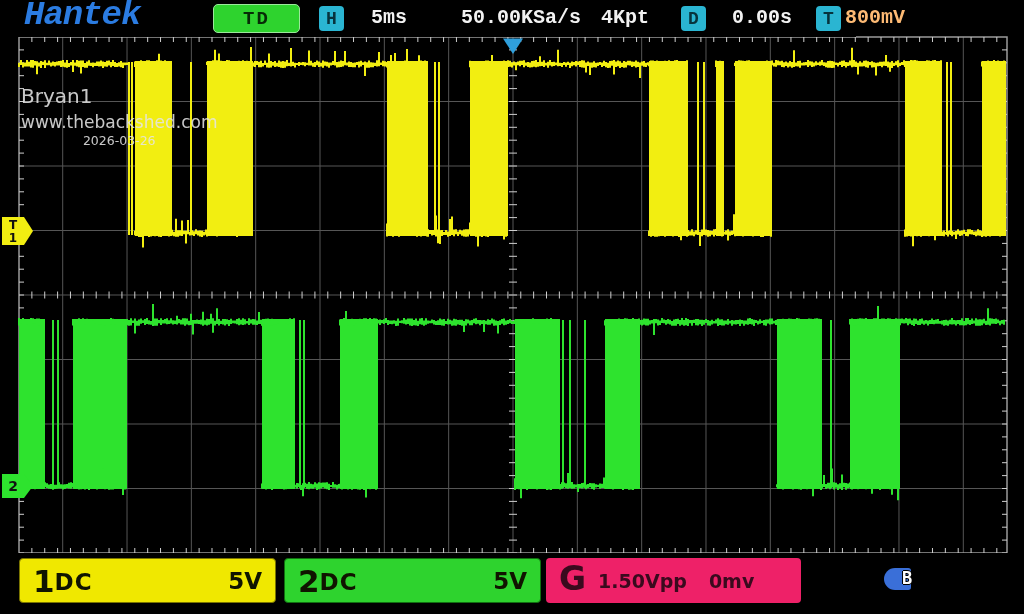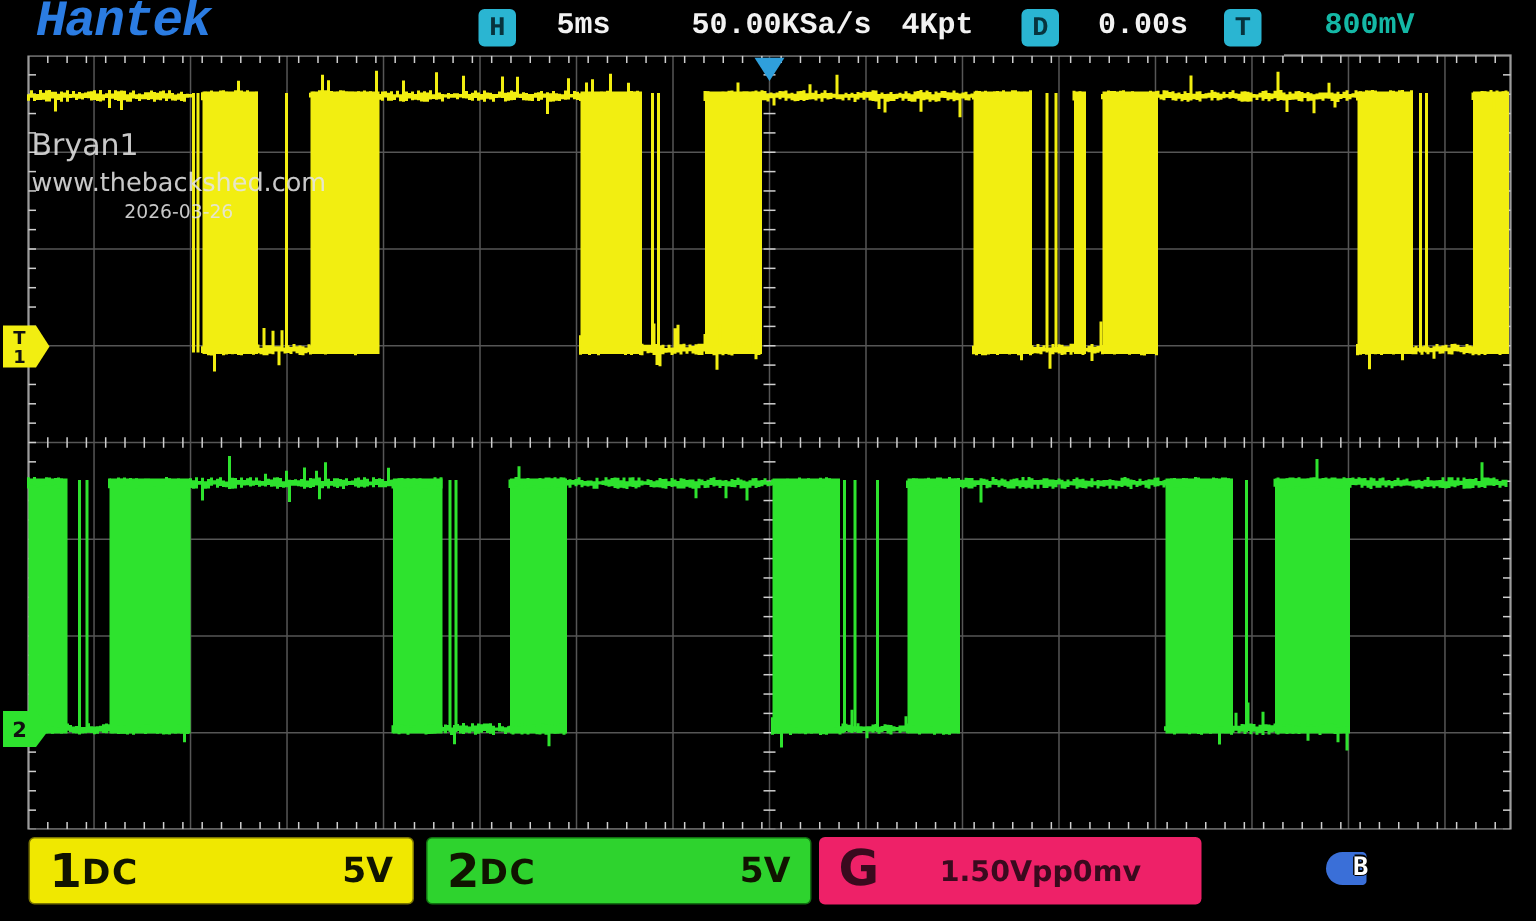--- a/index.html
+++ b/index.html
@@ -16,21 +16,21 @@
             font-size:19px;letter-spacing:2px;border:1px solid #9be89b;}
   .badge-sq{top:6px;width:25px;height:25px;background:#2ab5d2;color:#07333d;font-size:18px;border-radius:4px;}
   .badge-h{left:319px;}
   .badge-d{left:681px;}
   .badge-t{left:816px;}
   .tval{position:absolute;top:6px;font-size:20px;font-weight:bold;color:#f2f2f2;white-space:nowrap;}
   .v-timebase{left:371px;}
   .v-srate{left:461px;}
   .v-mdepth{left:601px;}
   .v-hoff{left:732px;}
-  .v-tlevel{left:883px;color:#14b8a6;}
+  .v-tlevel{left:845px;color:#fdba74;}
 
   
   #scope-svg{position:absolute;left:0;top:0;z-index:1;}
 
   
   .overlay{position:absolute;left:21px;top:86px;z-index:3;color:rgba(228,228,228,0.88);line-height:1;}
   .ov-line1{font-size:20px;}
   .ov-line2{font-size:17px;margin-top:8px;}
   .ov-line3{font-size:12.5px;margin-top:4px;text-align:center;}
 
@@ -43,36 +43,37 @@
   .chnum{font-size:31px;margin-left:13px;}
   .chcoup{font-size:23px;margin-left:0;letter-spacing:1px;padding-top:3px;}
   .chscale{font-size:23px;margin-left:auto;margin-right:13px;}
   .genbox{position:absolute;left:546px;top:5px;width:255px;height:45px;background:#ee2168;
           border-radius:4px;display:flex;color:#3a0a1e;font-weight:bold;box-sizing:border-box;}
   .glabel{font-size:33px;margin:1px 0 0 13px;}
   .gright{display:flex;flex-direction:column;justify-content:center;flex:1;margin-left:12px;
           padding-right:12px;line-height:1;}
   .grow{display:flex;align-items:flex-end;font-size:19px;}
   .grow1 .gfreq{margin-left:auto;}
-  .grow2{margin-top:2px;justify-content:center;}
+  .grow2{margin-top:2px;gap:22px;}
   .sqwave{display:block;}
   .usb{position:absolute;left:884px;top:13px;width:44px;height:26px;}
   .usb-shape{position:absolute;left:0;top:2px;width:27px;height:22px;background:#3a6fd8;
              border-radius:12px 3px 3px 12px;}
   .usb-b{position:absolute;left:18px;top:2px;font-family:"DejaVu Sans Mono",monospace;
          font-weight:bold;font-size:17px;color:#fff;
          text-shadow:-1px 0 0 #000,1px 0 0 #000,0 1px 0 #000,0 -1px 0 #000;}
 </style>
 </head>
 <body>
 
 <div class="scope">
 
   <div class="topbar">
     <span class="logo">Hantek</span>
+    <span class="badge badge-td">TD</span>
     <span class="badge badge-sq badge-h">H</span>
     <span class="tval v-timebase">5ms</span>
     <span class="tval v-srate">50.00KSa/s</span>
     <span class="tval v-mdepth">4Kpt</span>
     <span class="badge badge-sq badge-d">D</span>
     <span class="tval v-hoff">0.00s</span>
     <span class="badge badge-sq badge-t">T</span>
     <span class="tval v-tlevel">800mV</span>
   </div>
 

